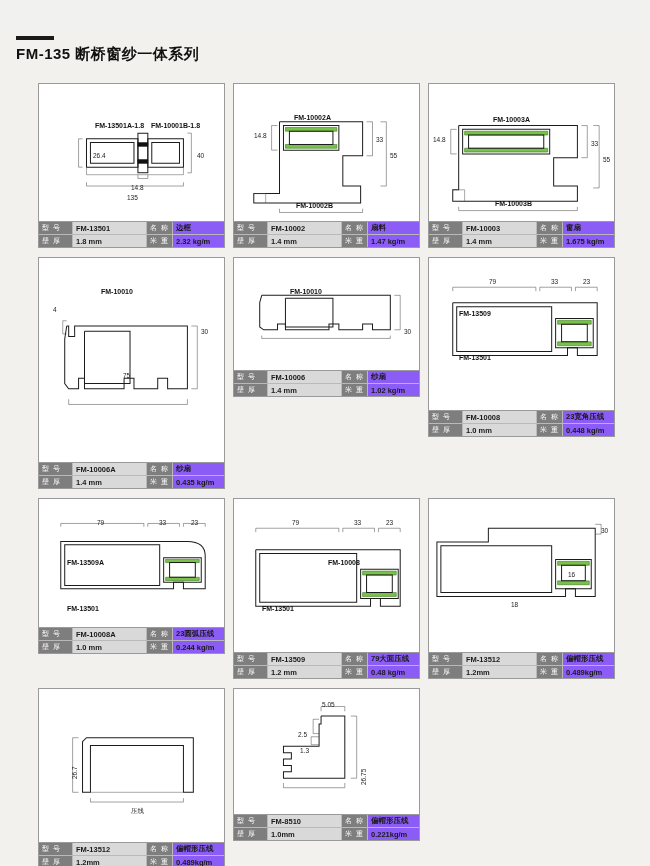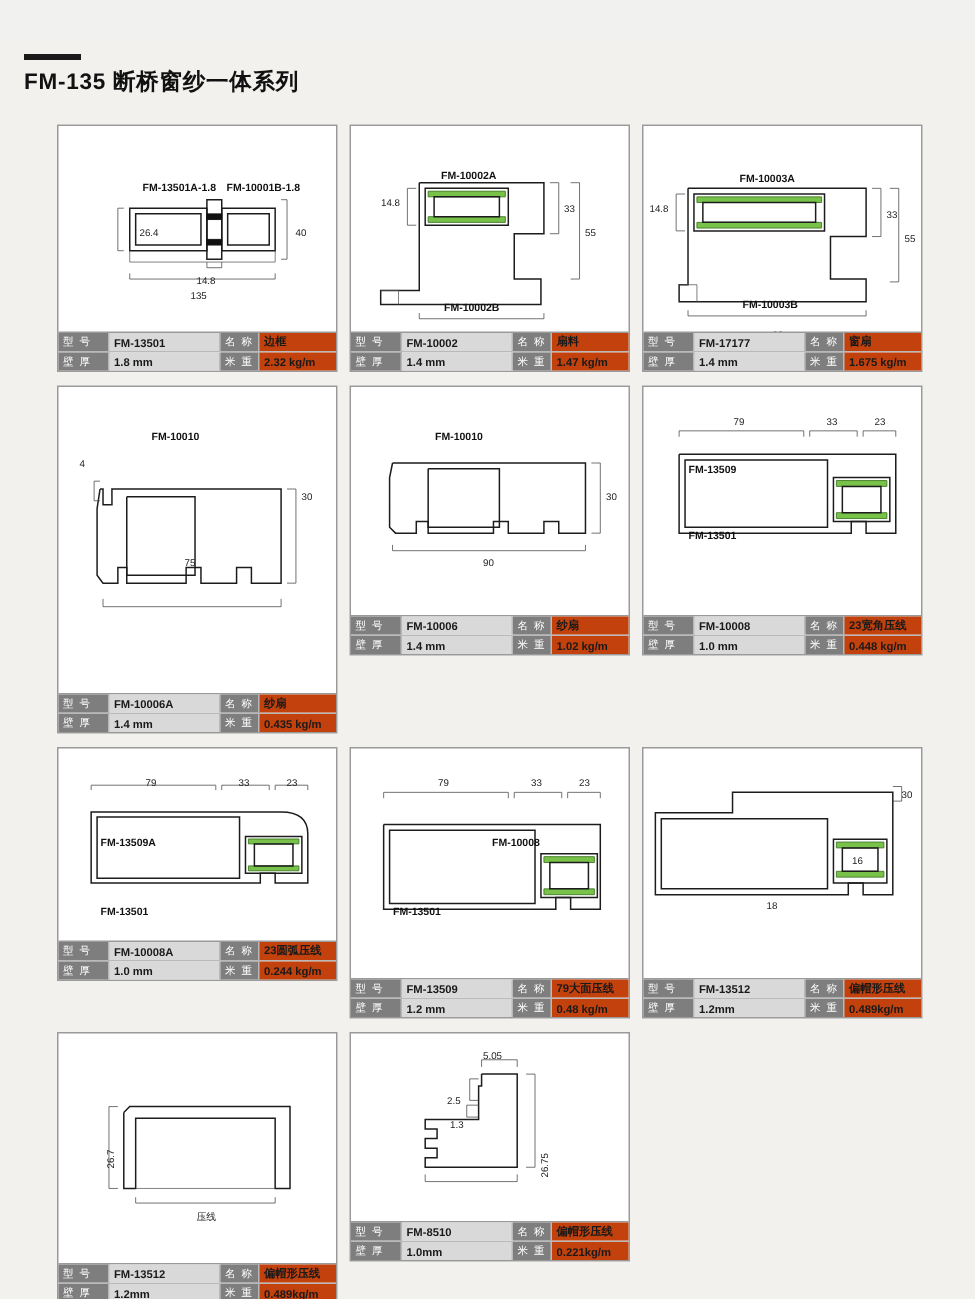--- a/index.html
+++ b/index.html
@@ -98,21 +98,21 @@
     width: 74px;
     font-size: 7.5px;
     font-weight: bold;
   }
   .lbl2 {
     background: #7e7e7e;
     width: 26px;
     letter-spacing: 1px;
   }
   .val2 {
-    background: #c2410c;
+    background: #8b5cf6;
     color: #1a1a1a;
     flex: 1;
     font-size: 7.5px;
     font-weight: bold;
   }
   .row-sep {
     height: 1px;
     background: #b9b9b9;
   }
   
@@ -276,21 +276,21 @@
           <div class="part-label" style="left:64px; top:32px">FM-10003A</div>
           <div class="part-label" style="left:66px; top:116px">FM-10003B</div>
           <div class="dim" style="left:4px; top:52px">14.8</div>
           <div class="dim" style="left:162px; top:56px">33</div>
           <div class="dim" style="left:174px; top:72px">55</div>
           <div class="dim" style="left:86px; top:136px">90</div>
         </div>
         <div class="spec">
           <div class="spec-row">
             <div class="lbl">型 号</div>
-            <div class="val">FM-17177</div>
+            <div class="val">FM-10003</div>
             <div class="lbl2">名 称</div>
             <div class="val2">窗扇</div>
           </div>
           <div class="row-sep"></div>
           <div class="spec-row">
             <div class="lbl">壁 厚</div>
             <div class="val">1.4 mm</div>
             <div class="lbl2">米 重</div>
             <div class="val2">1.675 kg/m</div>
           </div>
@@ -325,21 +325,21 @@
           <div class="row-sep"></div>
           <div class="spec-row">
             <div class="lbl">壁 厚</div>
             <div class="val">1.4 mm</div>
             <div class="lbl2">米 重</div>
             <div class="val2">0.435 kg/m</div>
           </div>
         </div>
       </div>
 
-      <div class="cell w1" style="height:180px">
+      <div class="cell w1" style="height:140px">
         <div class="draw">
           <svg class="prof" viewBox="0 0 187 156" preserveAspectRatio="none">
             <polyline class="outline" points="28,52 158,52 158,100 140,100 140,92 130,92 130,100 106,100 106,92 96,92 96,100 52,100 52,92 44,92 44,100 30,100 26,96 26,62 28,52"></polyline>
             <polyline class="outline" points="52,56 52,96 100,96 100,56 52,56"></polyline>
             <polyline class="dimline" points="162,52 168,52 168,100 162,100"></polyline>
             <polyline class="dimline" points="28,108 28,112 158,112 158,108"></polyline>
           </svg>
           <div class="part-label" style="left:56px; top:30px">FM-10010</div>
           <div class="dim" style="left:170px; top:70px">30</div>
           <div class="dim" style="left:88px; top:114px">90</div>

